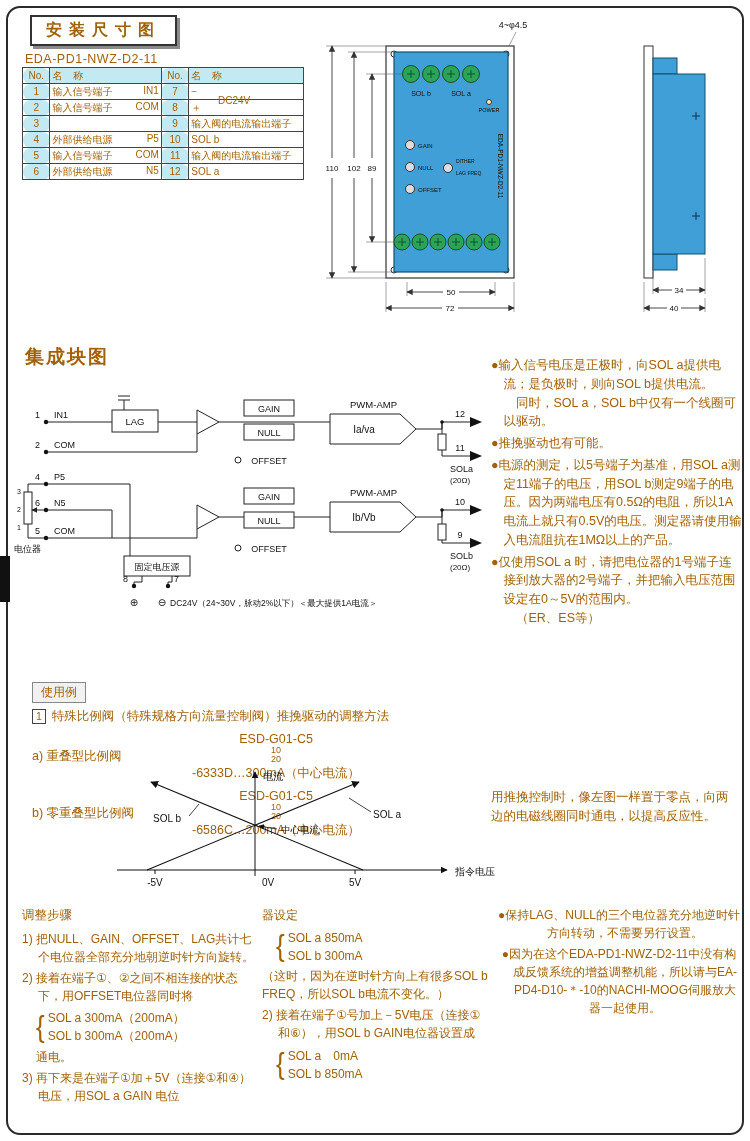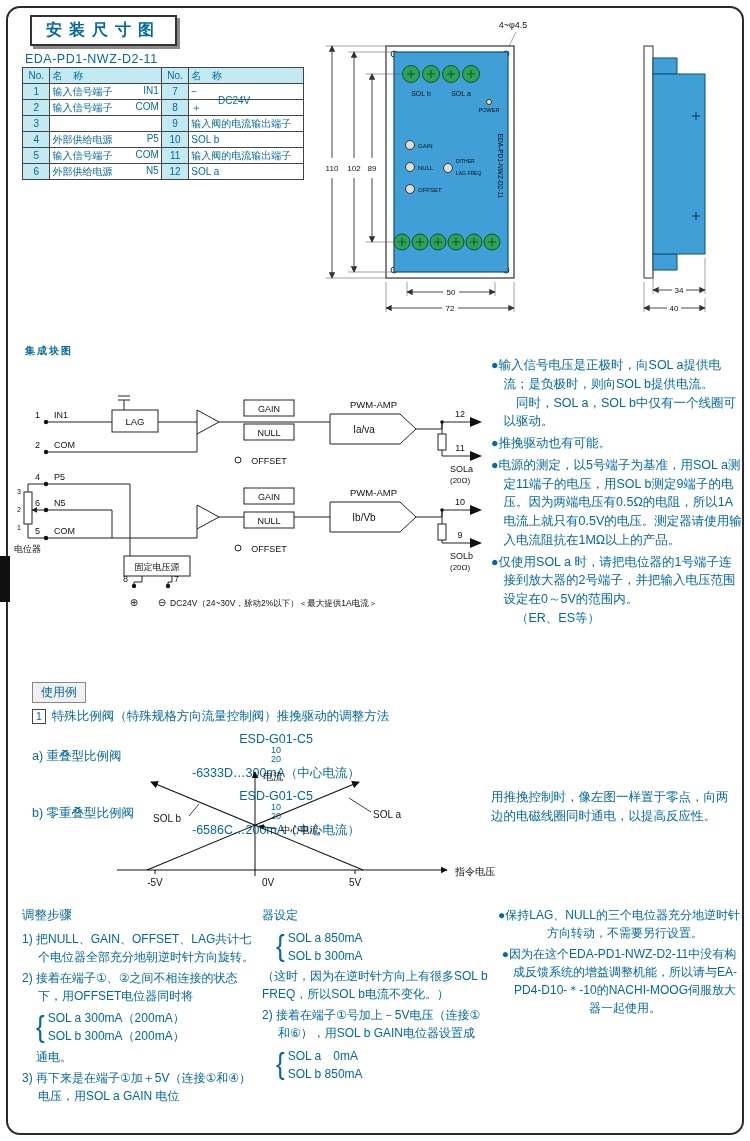--- a/index.html
+++ b/index.html
@@ -1,35 +1,35 @@
 <!DOCTYPE html>
 <html><head>
 <meta charset="utf-8">
 <style>
   html,body{margin:0;padding:0;background:#e8e8e4;}
   .page{position:relative;width:750px;height:1141px;background:#fff;
-        font-family:"Liberation Sans","DejaVu Sans",sans-serif;color:#0369a1;overflow:hidden;}
+        font-family:"Liberation Sans","DejaVu Sans",sans-serif;color:#a16207;overflow:hidden;}
   .frame{position:absolute;inset:6px;border:2px solid #2a2a2a;border-radius:14px;pointer-events:none;}
   .abs{position:absolute;}
   
   .title-box{position:absolute;left:30px;top:15px;border:2px solid #333;background:#fff;
              padding:3px 14px;font-size:16px;font-weight:bold;letter-spacing:7px;
              box-shadow:3px 3px 0 #8a8a8a;}
   .model{position:absolute;left:25px;top:52px;font-size:12.5px;letter-spacing:.5px;}
   
   .tbl-wrap{position:absolute;left:22px;top:67px;width:282px;}
   table.tbl{border-collapse:collapse;font-size:10px;table-layout:fixed;}
   table.tbl td,table.tbl th{border:1px solid #444;height:15px;padding:0 2px;font-weight:normal;overflow:hidden;white-space:nowrap;}
-  .no{width:24px;text-align:center;background:#c3e9f2;}
+  .no{width:24px;text-align:center;background:#c3e9f2;border-radius:8px;}
   .nm{width:112px;}
   th.nm{background:#c3e9f2;text-align:left;letter-spacing:4px;}
   .nm-flex{display:flex;justify-content:space-between;}
   .dc-overlay{position:absolute;left:196px;top:18px;height:30px;display:flex;align-items:center;font-size:10px;}
   
-  .blk-title{position:absolute;left:25px;top:344px;font-size:10px;font-weight:bold;letter-spacing:2px;}
+  .blk-title{position:absolute;left:25px;top:344px;font-size:19px;font-weight:bold;letter-spacing:2px;}
   .side-notes{position:absolute;left:491px;top:356px;width:252px;font-size:12.5px;line-height:1.5;}
   .side-notes p{margin:0 0 3px;white-space:pre-line;padding-left:1em;text-indent:-1em;}
   .chart-note{position:absolute;left:491px;top:788px;width:248px;font-size:12.5px;line-height:1.55;}
   
   .usage{position:absolute;left:32px;top:682px;width:462px;font-size:12.5px;}
   .usage-tag{display:inline-block;border:1px solid #888;background:#f1f1f1;padding:1px 8px;font-size:12px;}
   .usage-item{margin-top:5px;display:flex;align-items:center;gap:6px;}
   .numbox{border:1px solid #444;font-size:10.5px;padding:0 3px;line-height:1.2;}
   .usage-line{display:flex;gap:24px;margin-top:7px;align-items:center;}
   .usage-line .lab{width:136px;}

